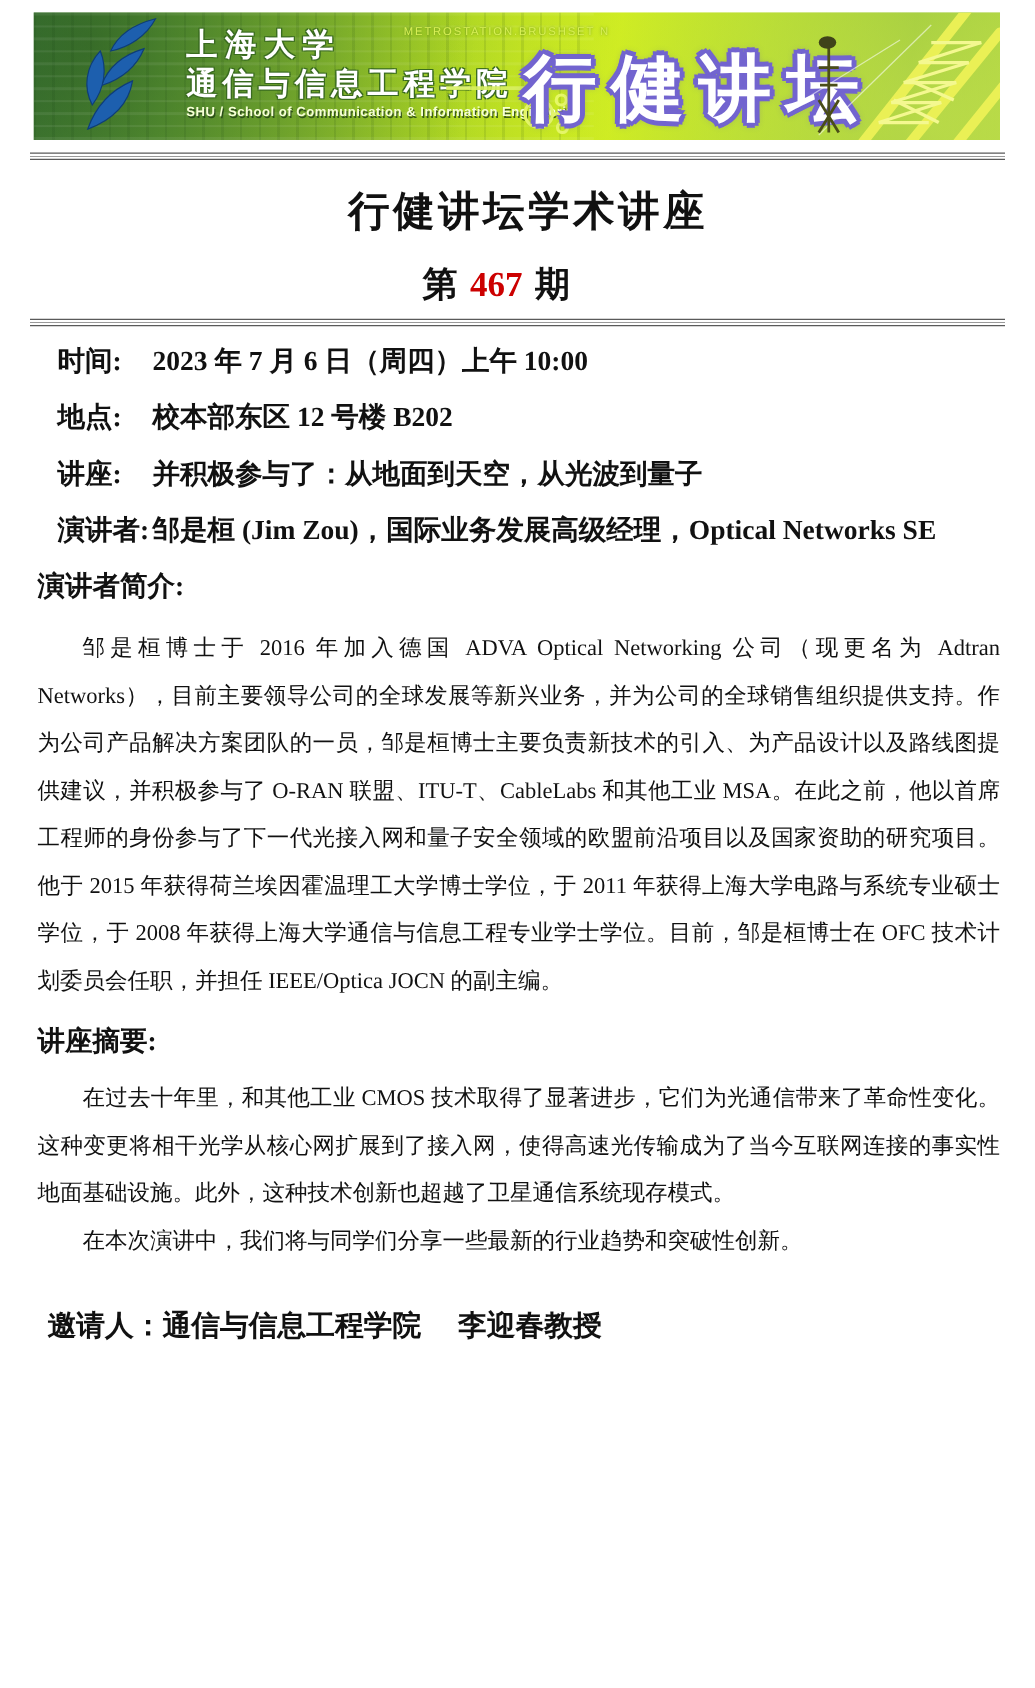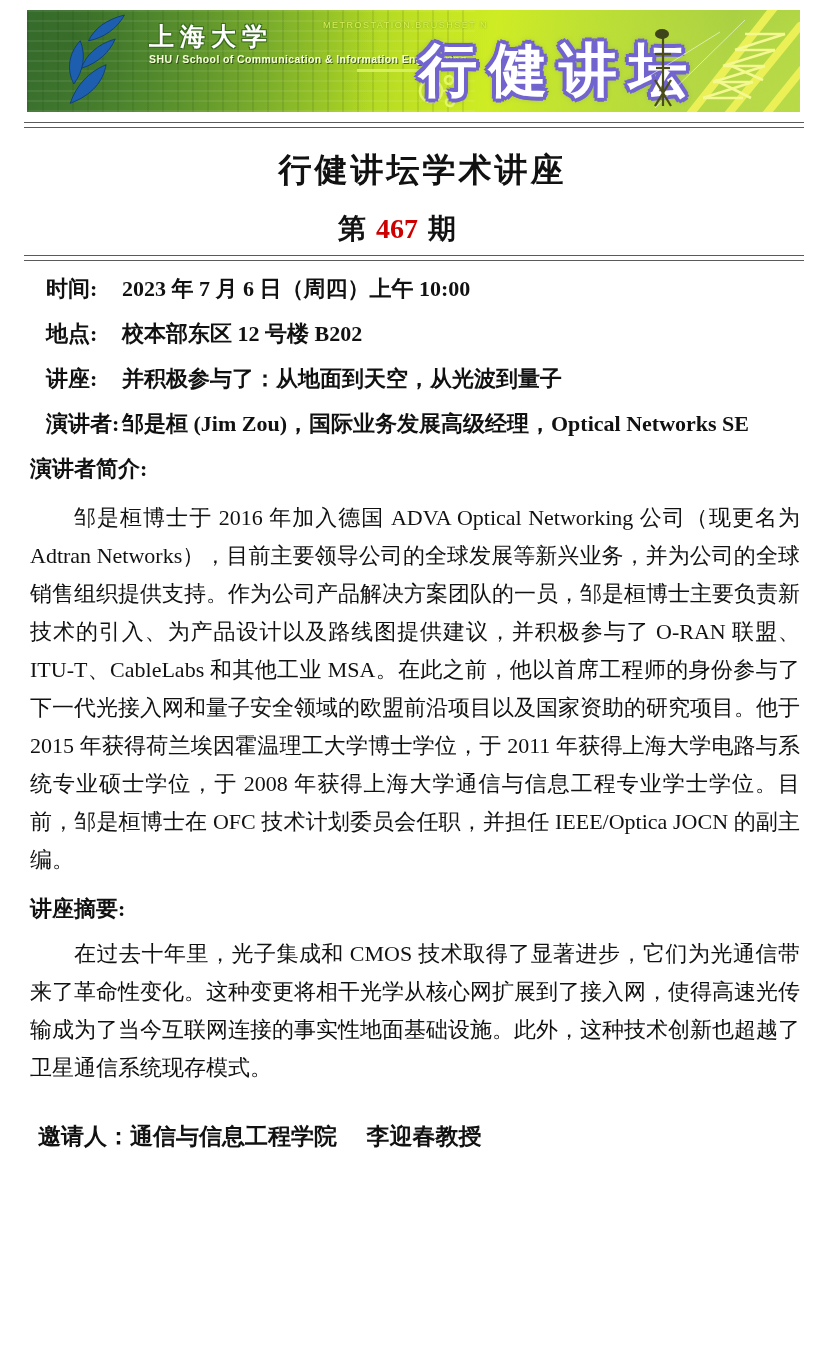--- a/index.html
+++ b/index.html
@@ -80,21 +80,21 @@
     margin:22px 34px 9px 0; text-align:center;
     font-size:28px; font-weight:bold; line-height:34px;
   }
   .issue .num { color:#cc0000; margin:0 10px; }
   
   .content { padding:16px 28px 0 30px; }
   .info-row { margin:0 16px 21px; font-size:22px; line-height:24px; font-weight:bold; }
   .info-label { display:inline-block; min-width:76px; }
   .sec-head { margin:18px 0 0; font-size:22px; line-height:24px; font-weight:bold; }
   .para {
-    margin:0; font-size:22px; line-height:38px;
+    margin:0; font-size:18px; line-height:38px;
     text-align:justify; text-indent:2em;
   }
   .bio-para { margin-top:18px; }
   .abs-first { margin-top:14px; }
   
   .footer { padding:36px 38px 0; font-family:"Liberation Sans", sans-serif; font-weight:bold; }
   .inviter { font-size:23px; line-height:26px; margin:0 0 22px; }
 </style>
 </head>
 <body>
@@ -106,20 +106,21 @@
     <g fill="#1d5fae" stroke="#0e3d78" stroke-width="1">
       <path d="M82,2 C62,7 49,17 43,30 C59,27 74,17 82,2 Z"></path>
       <path d="M72,28 C52,34 40,46 35,60 C54,54 66,42 72,28 Z"></path>
       <path d="M34,30 C40,45 38,62 27,77 C19,62 21,44 34,30 Z"></path>
       <path d="M62,56 C43,64 30,78 23,98 C47,89 59,74 62,56 Z"></path>
     </g>
   </svg>
 
   <div class="banner-text">
     <div class="uni">上海大学</div>
+    <div class="school">通信与信息工程学院</div>
     <div class="school-en">SHU / School of Communication &amp; Information Engineering</div>
   </div>
 
   <div class="watermark">METROSTATION.BRUSHSET N</div>
   <div class="decor-line"></div>
 
   <svg class="rings" viewBox="0 0 44 38" aria-hidden="true">
     <g fill="none" stroke="#e6f768" stroke-width="2.5">
       <circle cx="18" cy="19" r="11"></circle>
       <circle cx="18" cy="19" r="5"></circle>
@@ -187,19 +188,20 @@
     <span class="info-label">讲座:</span><span>并积极参与了：从地面到天空，从光波到量子</span>
   </p>
   <p class="info-row">
     <span class="info-label">演讲者:</span><span>邹是桓 (Jim Zou)，国际业务发展高级经理，Optical Networks SE</span>
   </p>
 
   <h2 class="sec-head">演讲者简介:</h2>
   <p class="para bio-para">邹是桓博士于 2016 年加入德国 ADVA Optical Networking 公司（现更名为 Adtran Networks），目前主要领导公司的全球发展等新兴业务，并为公司的全球销售组织提供支持。作为公司产品解决方案团队的一员，邹是桓博士主要负责新技术的引入、为产品设计以及路线图提供建议，并积极参与了 O-RAN 联盟、ITU-T、CableLabs 和其他工业 MSA。在此之前，他以首席工程师的身份参与了下一代光接入网和量子安全领域的欧盟前沿项目以及国家资助的研究项目。他于 2015 年获得荷兰埃因霍温理工大学博士学位，于 2011 年获得上海大学电路与系统专业硕士学位，于 2008 年获得上海大学通信与信息工程专业学士学位。目前，邹是桓博士在 OFC 技术计划委员会任职，并担任 IEEE/Optica JOCN 的副主编。</p>
 
   <h2 class="sec-head">讲座摘要:</h2>
-  <p class="para abs-first">在过去十年里，光子集成和 CMOS 技术取得了显著进步，它们为光通信带来了革命性变化。这种变更将相干光学从核心网扩展到了接入网，使得高速光传输成为了当今互联网连接的事实性地面基础设施。此外，这种技术创新也超越了卫星通信系统现存模式。</p>
+  <p class="para abs-first">在过去十年里，和其他工业 CMOS 技术取得了显著进步，它们为光通信带来了革命性变化。这种变更将相干光学从核心网扩展到了接入网，使得高速光传输成为了当今互联网连接的事实性地面基础设施。此外，这种技术创新也超越了卫星通信系统现存模式。</p>
+  <p class="para">在本次演讲中，我们将与同学们分享一些最新的行业趋势和突破性创新。</p>
 </div>
 
 <div class="footer">
   <p class="inviter">邀请人：通信与信息工程学院　 李迎春教授</p>
 
 </div>
 
 </body></html>

